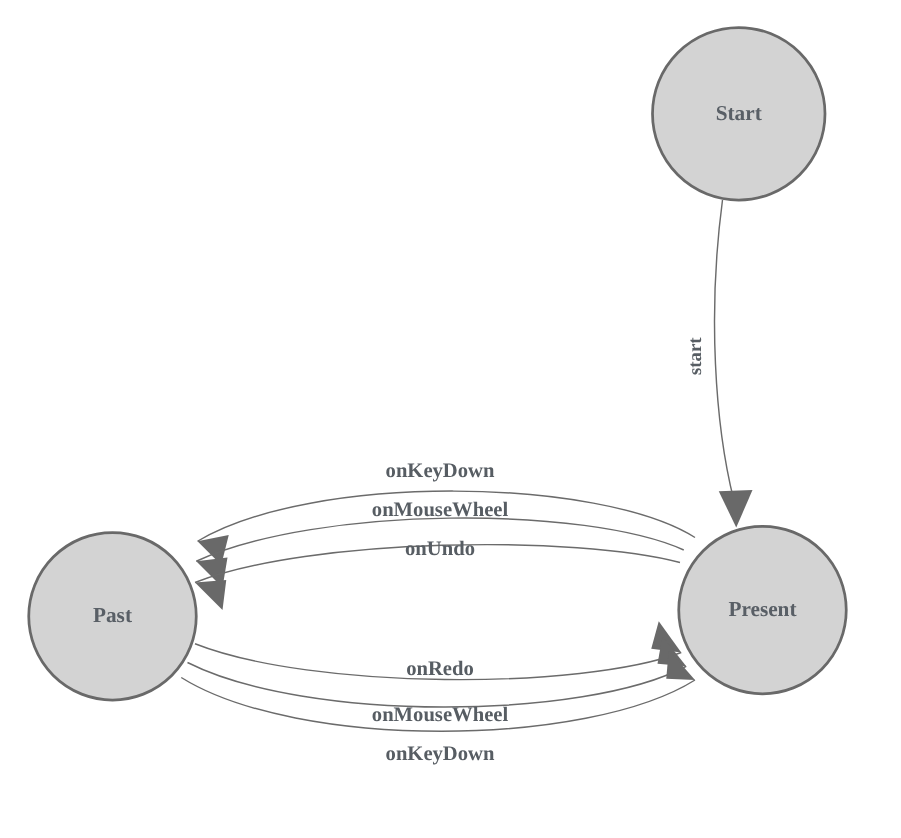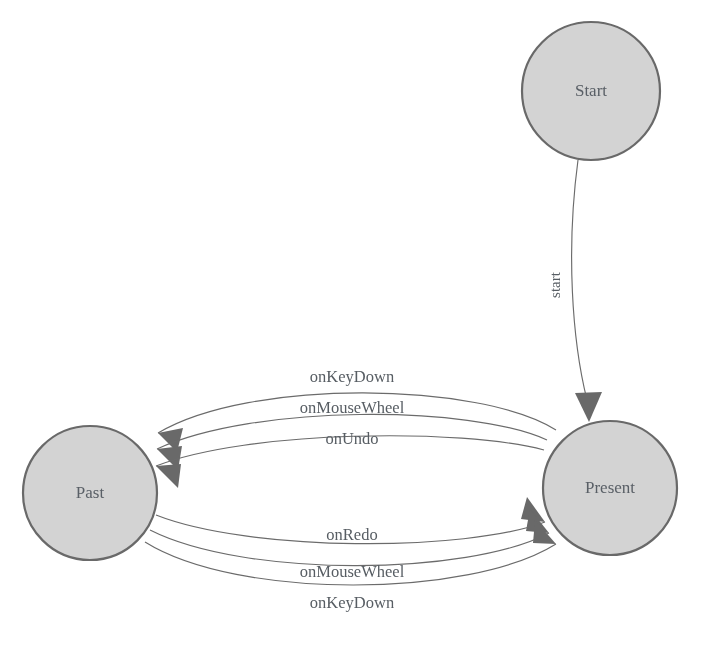--- a/index.html
+++ b/index.html
@@ -11,20 +11,21 @@
     width: 721px;
     height: 670px;
     overflow: hidden;
     font-family: "Liberation Serif", "DejaVu Serif", serif;
   }
   #diagram-root {
     position: relative;
     width: 721px;
     height: 670px;
     background: #ffffff;
+    font-weight: bold;
   }
   svg#graph {
     display: block;
     width: 721px;
     height: 670px;
   }
   .node-shape {
     fill: #d3d3d3;
     stroke: #696969;
     stroke-width: 2.2;

